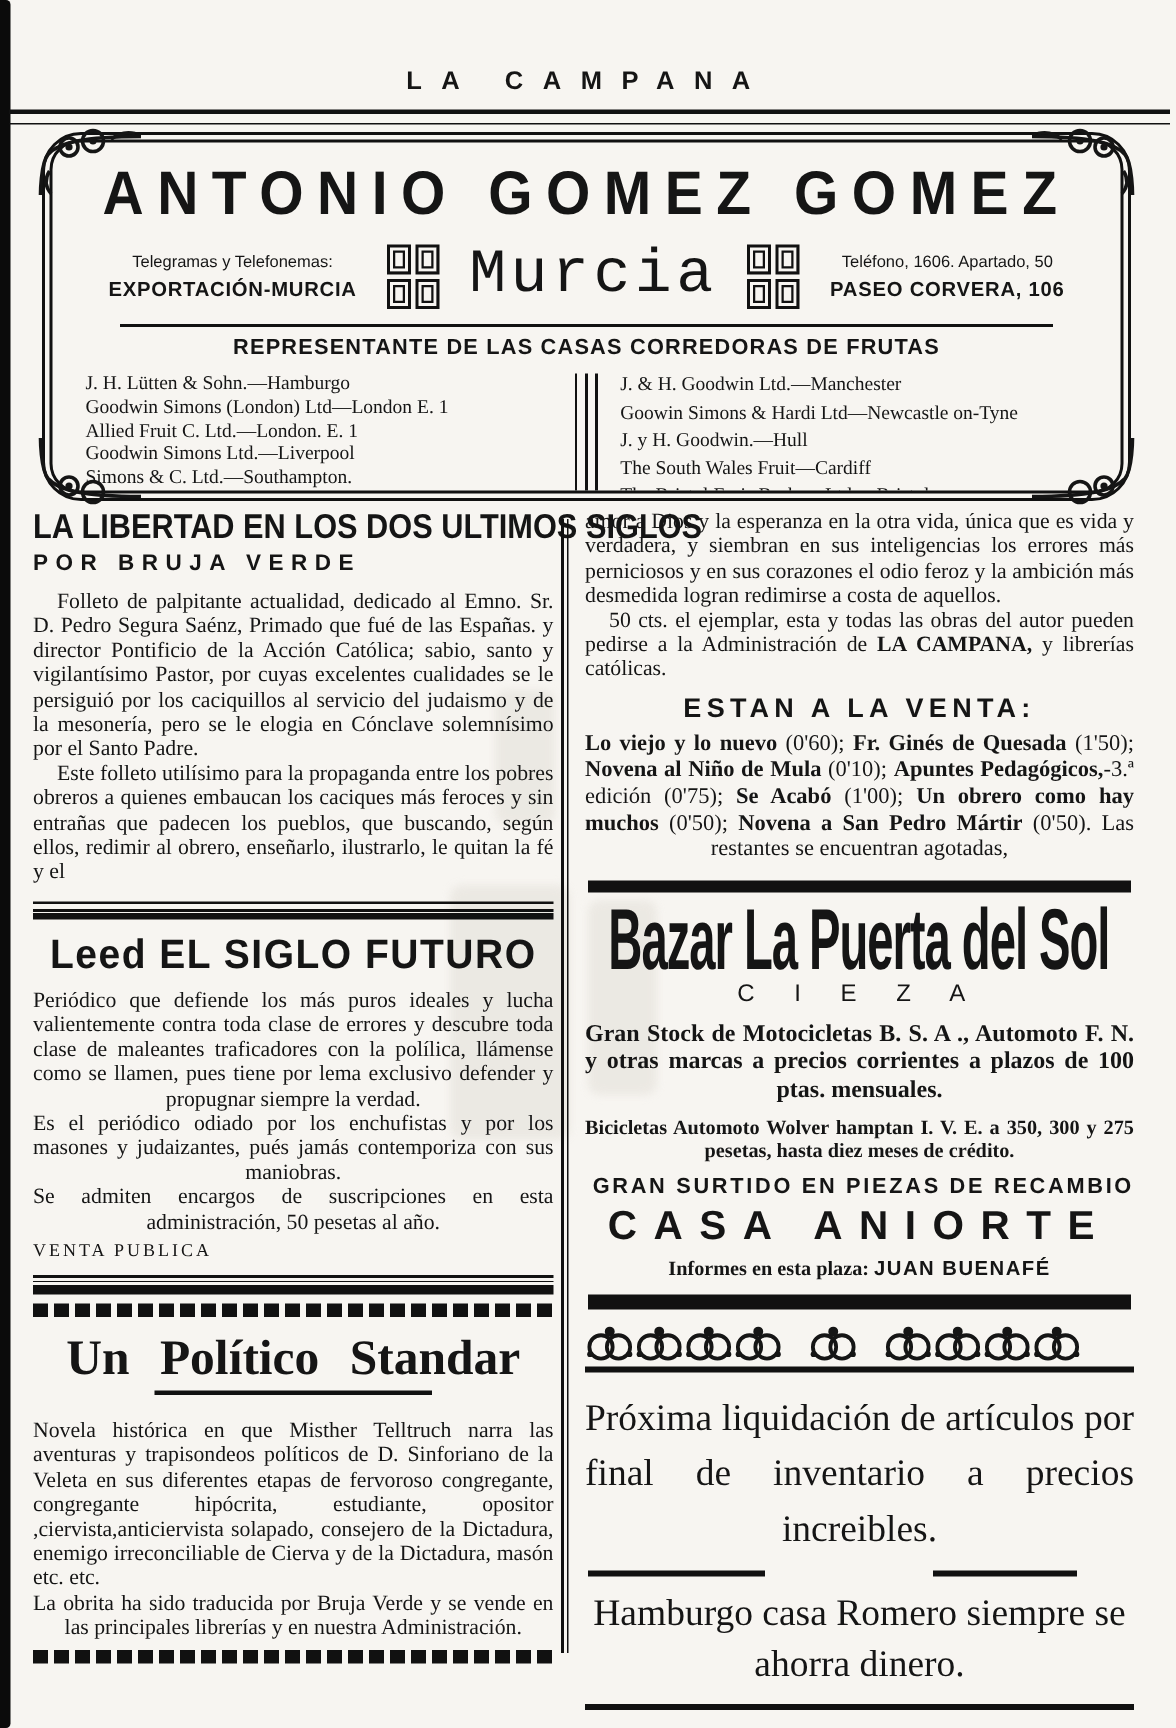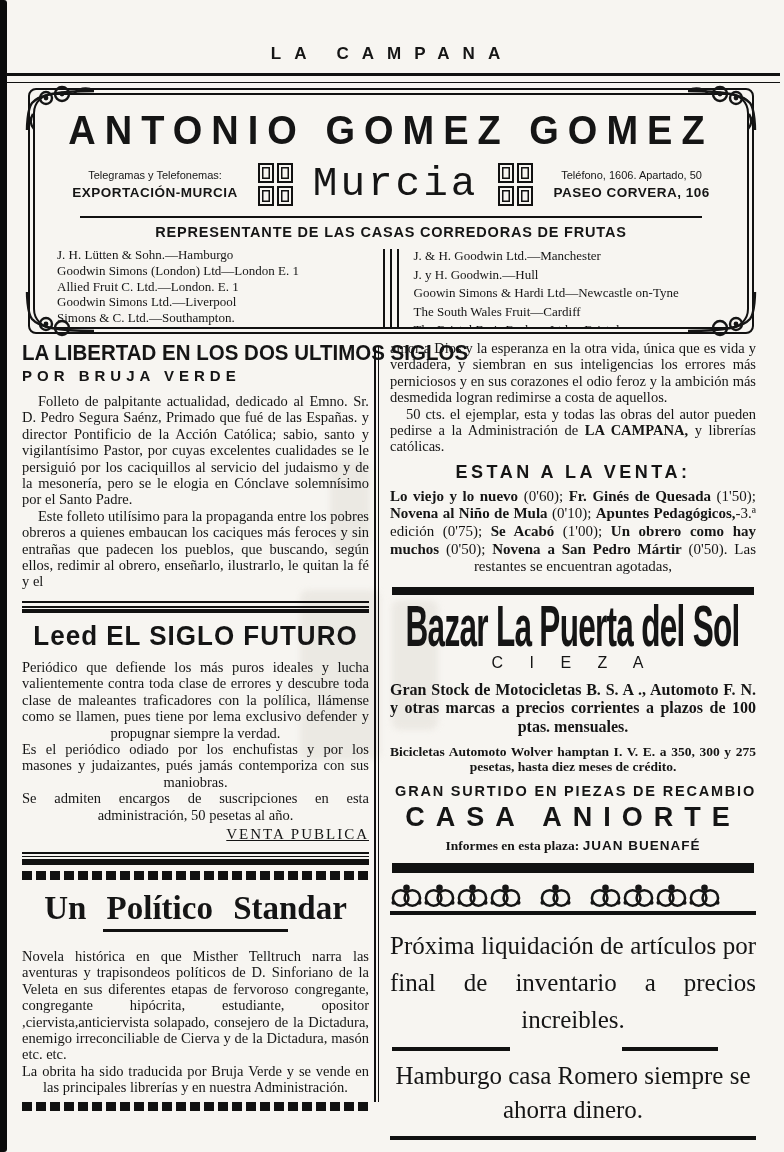--- a/index.html
+++ b/index.html
@@ -11,21 +11,21 @@
 
   
   .ghost{position:absolute;background:#eae7e1;filter:blur(3px);opacity:.85;z-index:0;border-radius:8px;}
 
   
   .masthead{position:absolute;top:44px;left:0;width:100%;text-align:center;z-index:2;
             font-family:"Liberation Sans",sans-serif;font-weight:bold;font-size:17px;letter-spacing:13px;}
   .mast-rule{position:absolute;top:73px;left:6px;right:4px;height:6px;border-top:3px solid #111;border-bottom:1px solid #111;z-index:2;}
 
   
-  .frame{position:absolute;left:28px;top:88px;width:726px;height:246px;border:2.5px solid #111;border-radius:8px;padding:3px;box-sizing:border-box;background:#f7f5f1;z-index:2;}
+  .frame{position:absolute;left:28px;top:88px;width:726px;height:246px;border:2.5px solid #111;border-radius:26px;padding:3px;box-sizing:border-box;background:#f7f5f1;z-index:2;}
   .frame-inner{width:100%;height:100%;border:2px solid #111;border-radius:20px;box-sizing:border-box;padding-top:12px;overflow:hidden;}
   .corner{position:absolute;width:74px;height:50px;}
   .corner.tl{left:-8px;top:-8px;}
   .corner.tr{right:-8px;top:-8px;transform:scaleX(-1);}
   .corner.bl{left:-8px;bottom:-8px;transform:scaleY(-1);}
   .corner.br{right:-8px;bottom:-8px;transform:scale(-1,-1);}
 
   .gz-title{text-align:center;font-family:"Liberation Sans",sans-serif;font-weight:bold;font-size:38px;
             letter-spacing:9px;transform:scaleY(1.08);margin:2px 0 0;white-space:nowrap;}
   .gz-row{display:flex;align-items:center;justify-content:center;gap:20px;margin-top:9px;}
@@ -59,21 +59,21 @@
           text-align:left;margin:3px 0 9px;}
 
   .sep-a{height:12px;margin:11px 0 8px;
          background:linear-gradient(180deg,#111 0 2px,transparent 2px 5px,#111 5px 7px,transparent 7px 8px,#111 8px 12px);}
   .sep-b{height:14px;margin:8px 0 6px;
          background:linear-gradient(180deg,transparent 0 1px,#111 1px 3px,transparent 3px 5px,#111 5px 6px,transparent 6px 8px,#111 8px 14px);}
   .dotted{height:9px;margin:6px 0;background:repeating-linear-gradient(90deg,#111 0 10px,transparent 10px 14px);}
 
   .sf-title{font-family:"Liberation Sans",sans-serif;font-weight:bold;font-size:26px;text-align:center;
             letter-spacing:1px;margin:2px 0 7px;transform:scaleY(1.05);white-space:nowrap;}
-  .venta-pub{font-size:15px;text-align:right;letter-spacing:2px;margin-top:3px;text-decoration:underline;}
+  .venta-pub{font-size:12px;text-align:left;letter-spacing:2px;margin-top:3px;}
 
   .pol-title{font-size:33px;font-weight:bold;text-align:center;word-spacing:12px;margin:10px 0 0;}
   .pol-under{width:185px;height:3px;background:#111;margin:2px auto 16px;}
 
   .venta-head{font-family:"Liberation Sans",sans-serif;font-weight:bold;font-size:18px;letter-spacing:3.5px;
               text-align:center;margin:7px 0 5px;white-space:nowrap;}
   .venta-list{font-size:15px;line-height:17.6px;text-align:justify;}
   .venta-list b{font-weight:bold;}
 
   .bar{height:8px;background:#111;margin:11px 2px 6px;}
@@ -198,22 +198,22 @@
           <div>J. H. Lütten &amp; Sohn.—Hamburgo</div>
           <div>Goodwin Simons (London) Ltd—London E. 1</div>
           <div>Allied Fruit C. Ltd.—London. E. 1</div>
           <div>Goodwin Simons Ltd.—Liverpool</div>
           <div>Simons &amp; C. Ltd.—Southampton.</div>
           <div>Simons &amp; C. Ltd. Glasglow-c 1</div>
         </div>
         <div class="gz-div"></div>
         <div class="gz-col" style="line-height:18.5px;">
           <div>J. &amp; H. Goodwin Ltd.—Manchester</div>
+          <div>Goowin Simons &amp; Hardi Ltd—Newcastle on-Tyne</div>
           <div>J. y H. Goodwin.—Hull</div>
-          <div>Goowin Simons &amp; Hardi Ltd—Newcastle on-Tyne</div>
           <div>The South Wales Fruit—Cardiff</div>
           <div>The Bristol Fruis Brokers Ltd.—Bristol</div>
         </div>
       </div>
     </div>
   </div>
 
   <div class="col-left">
     <div class="lib-title">LA LIBERTAD EN LOS DOS ULTIMOS SIGLOS</div>
     <div class="lib-by">POR BRUJA VERDE</div>

